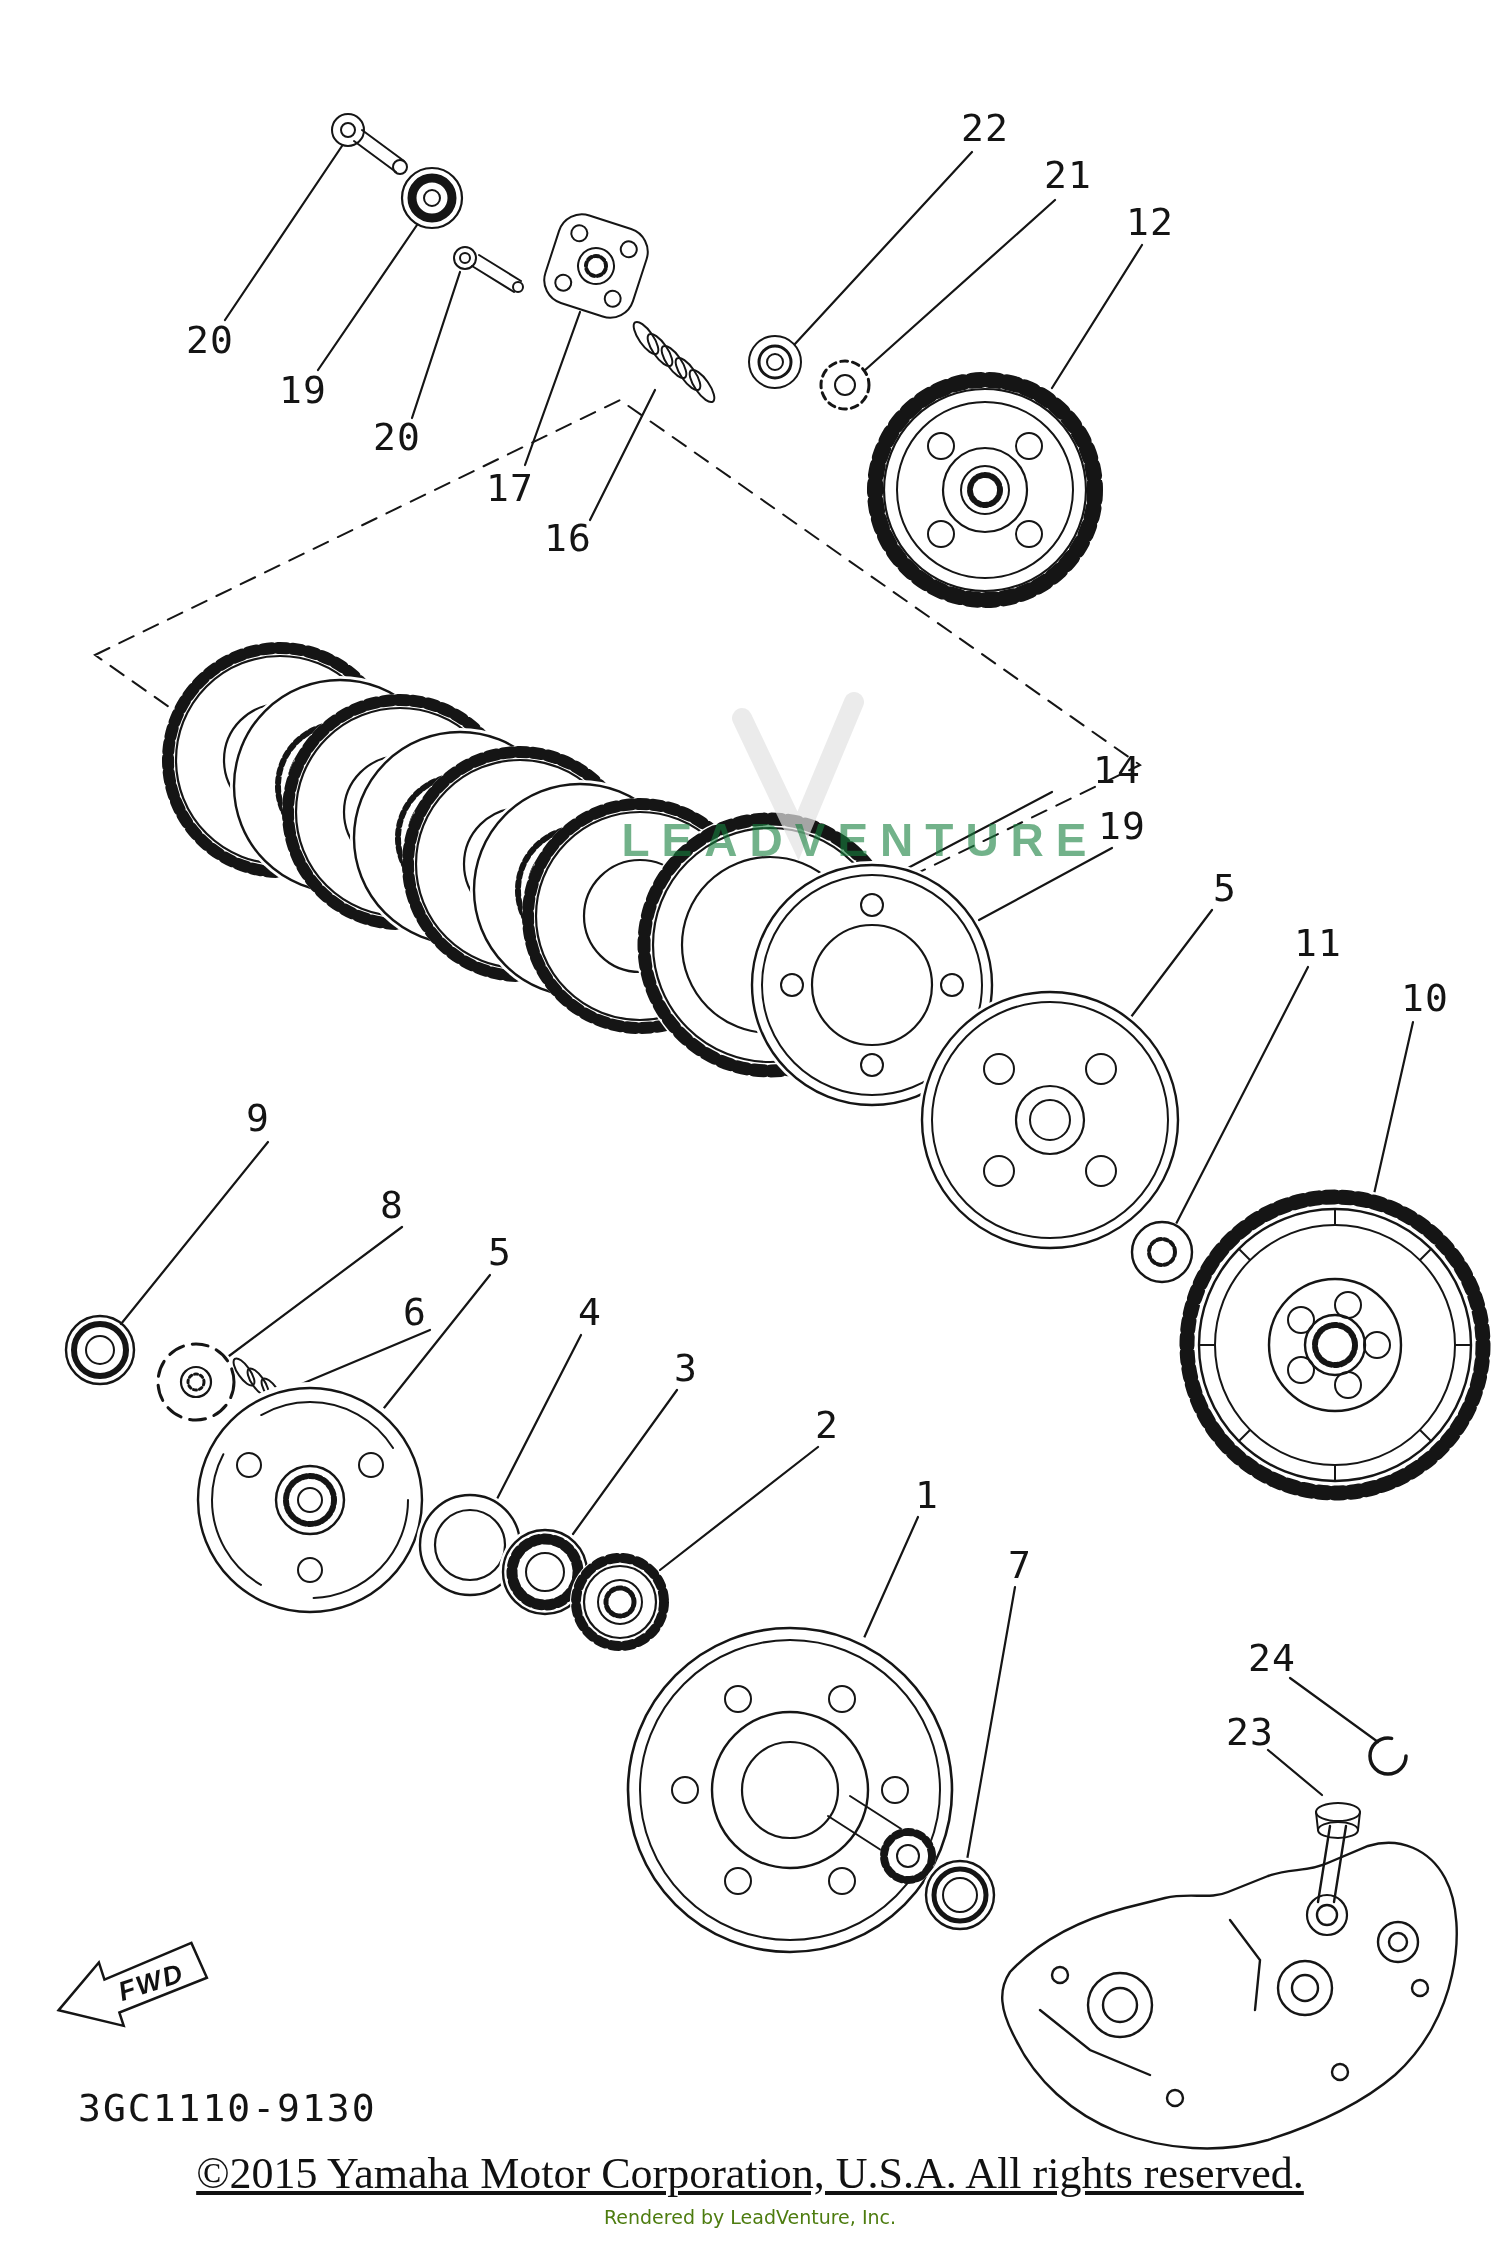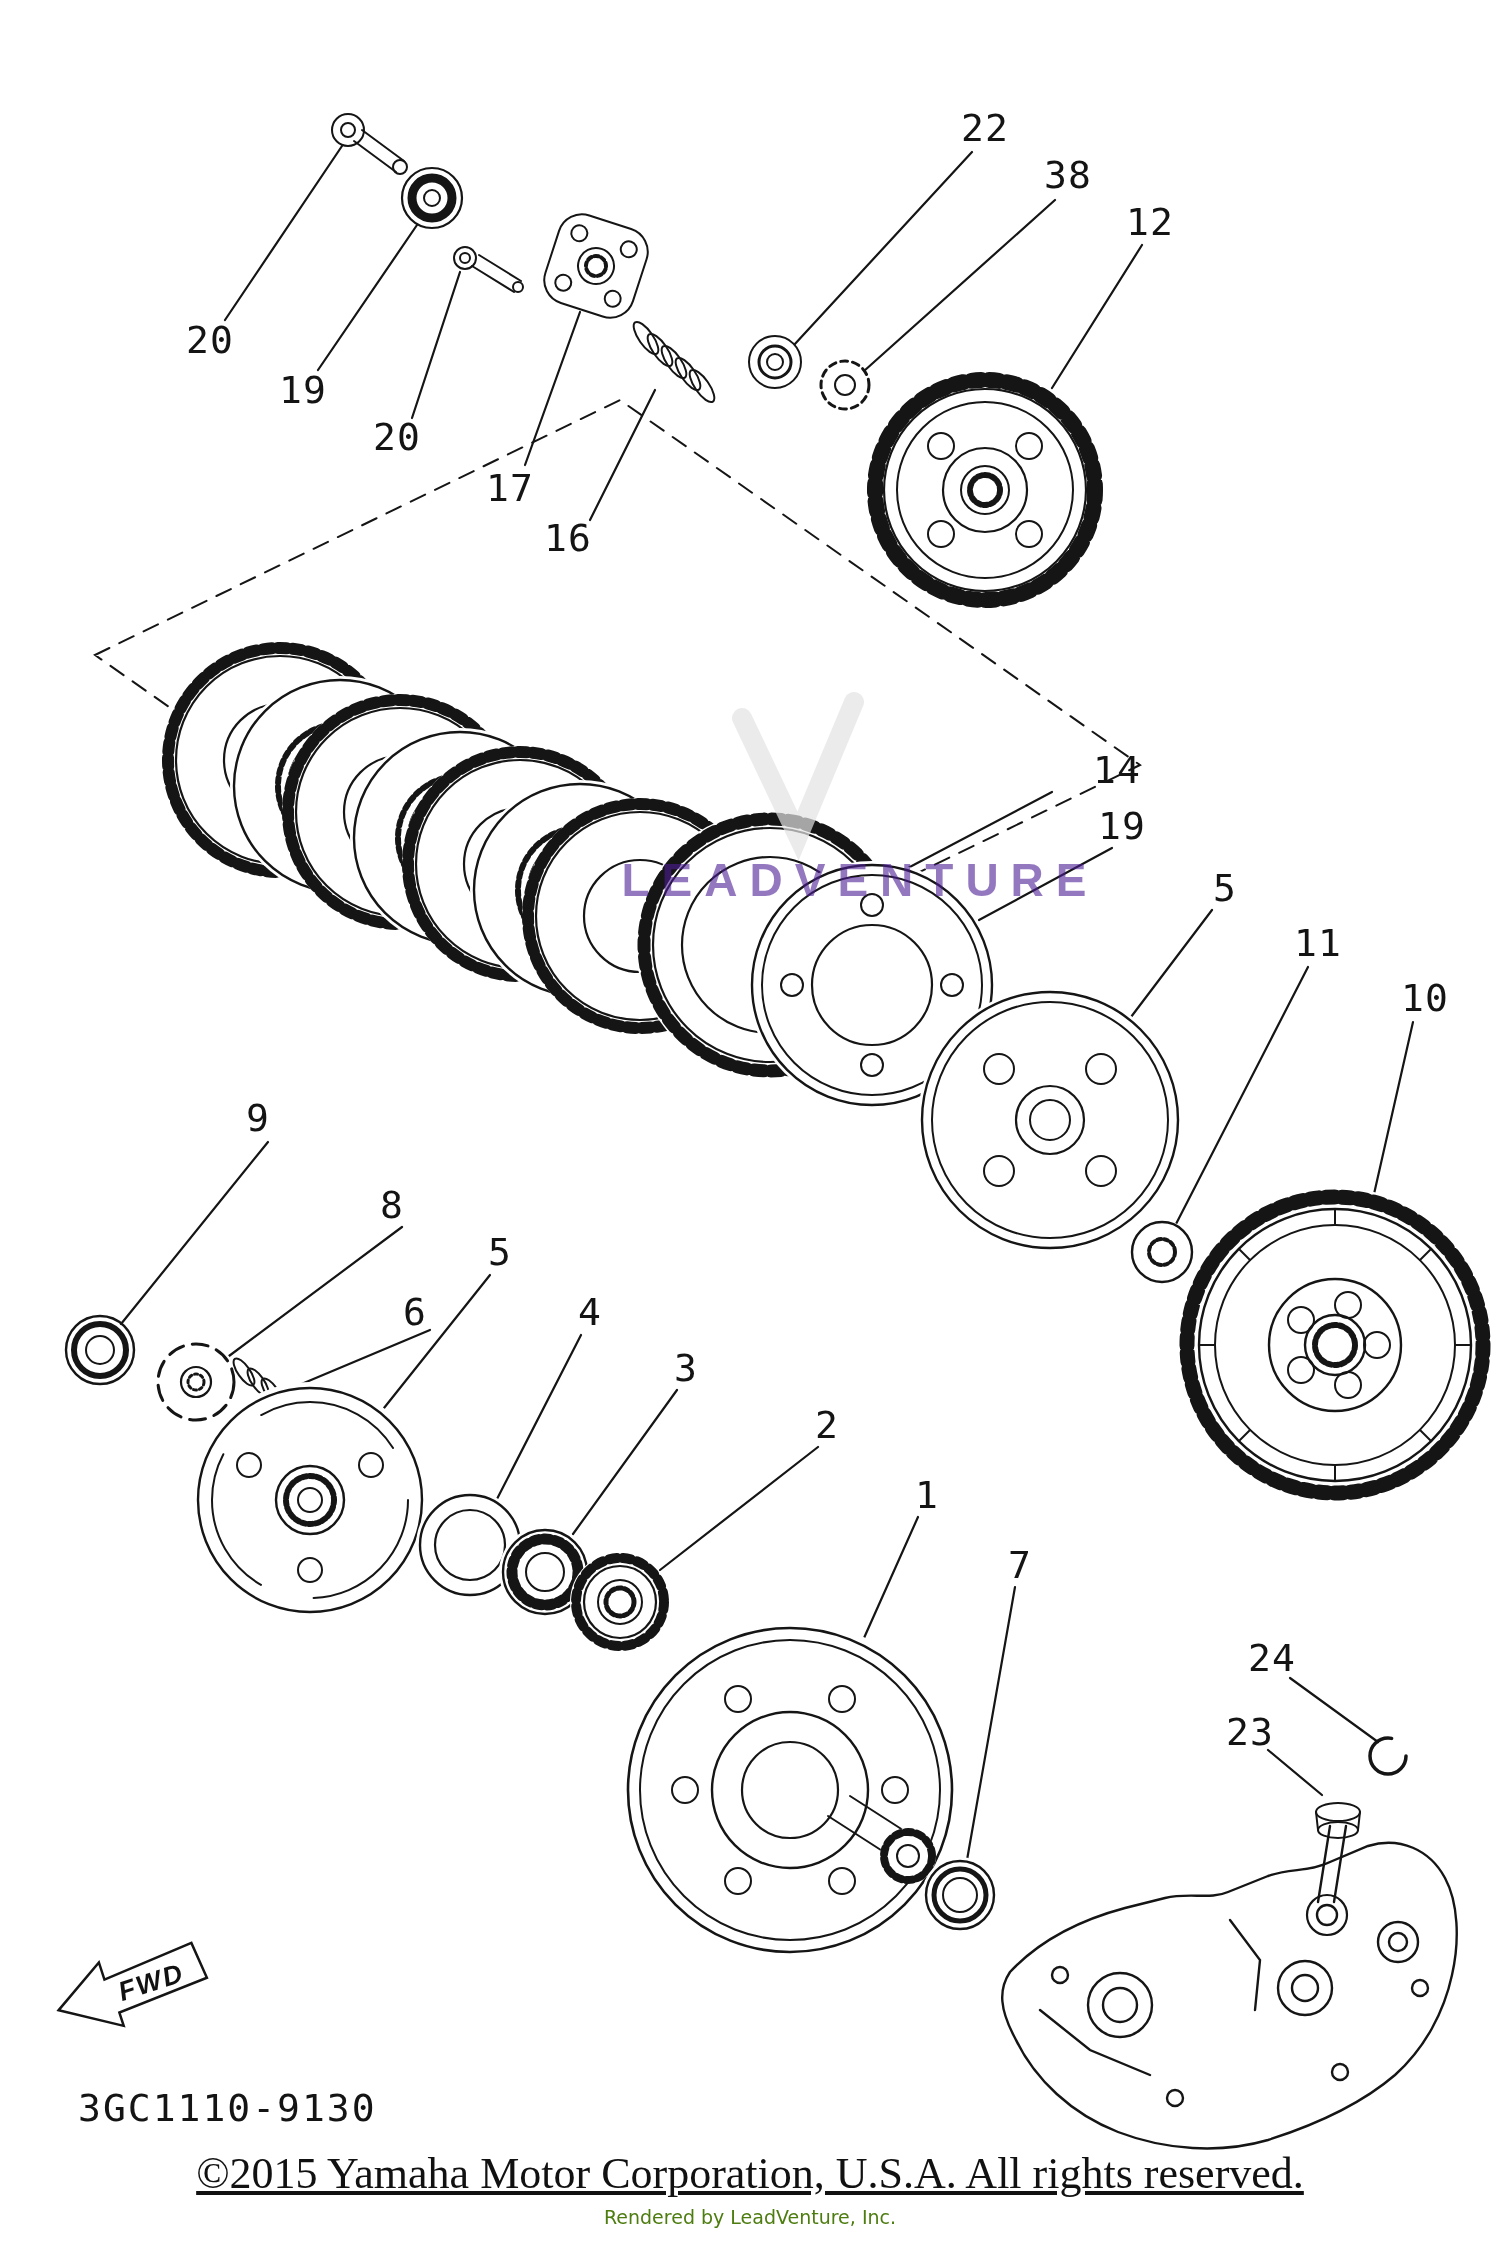--- a/index.html
+++ b/index.html
@@ -7,23 +7,23 @@
     width:1500px;height:2247px;position:relative;background:#ffffff;
     font-family:"Liberation Sans",sans-serif;overflow:hidden;
   }
   svg.diagram{position:absolute;left:0;top:0;}
   .callout{
     position:absolute;transform:translate(-50%,-50%);
     font:38px "DejaVu Sans Mono",monospace;color:#141414;letter-spacing:1px;
     white-space:nowrap;
   }
   .watermark{
-    position:absolute;left:860px;top:880px;transform:translate(-50%,-50%);
+    position:absolute;left:860px;top:840px;transform:translate(-50%,-50%);
     font:46px "Liberation Sans",sans-serif;font-weight:bold;
-    letter-spacing:12px;color:#4c1d95;opacity:.6;white-space:nowrap;
+    letter-spacing:12px;color:#15803d;opacity:.6;white-space:nowrap;
   }
   .part-code{
     position:absolute;left:78px;top:2086px;
     font:38px "DejaVu Sans Mono",monospace;color:#141414;letter-spacing:2px;
   }
   .copyright{
     position:absolute;left:50%;top:2148px;transform:translateX(-50%);
     font:44px "Liberation Serif",serif;color:#111;white-space:nowrap;text-decoration:underline;
   }
   .rendered-by{
@@ -365,21 +365,21 @@
 <div class="callout" style="left:1318px;top:943px">11</div>
 <div class="callout" style="left:1150px;top:222px">12</div>
 <div class="callout" style="left:1122px;top:826px">19</div>
 <div class="callout" style="left:1117px;top:770px">14</div>
 <div class="callout" style="left:1225px;top:888px">5</div>
 <div class="callout" style="left:568px;top:538px">16</div>
 <div class="callout" style="left:510px;top:488px">17</div>
 <div class="callout" style="left:397px;top:437px">20</div>
 <div class="callout" style="left:303px;top:390px">19</div>
 <div class="callout" style="left:210px;top:340px">20</div>
-<div class="callout" style="left:1068px;top:175px">38</div>
+<div class="callout" style="left:1068px;top:175px">21</div>
 <div class="callout" style="left:985px;top:128px">22</div>
 <div class="callout" style="left:1250px;top:1732px">23</div>
 <div class="callout" style="left:1272px;top:1658px">24</div>
 
 <div class="part-code">3GC1110-9130</div>
 
 <div class="copyright">©2015 Yamaha Motor Corporation, U.S.A. All rights reserved.</div>
 <div class="rendered-by">Rendered by LeadVenture, Inc.</div>
 
 </body></html>

